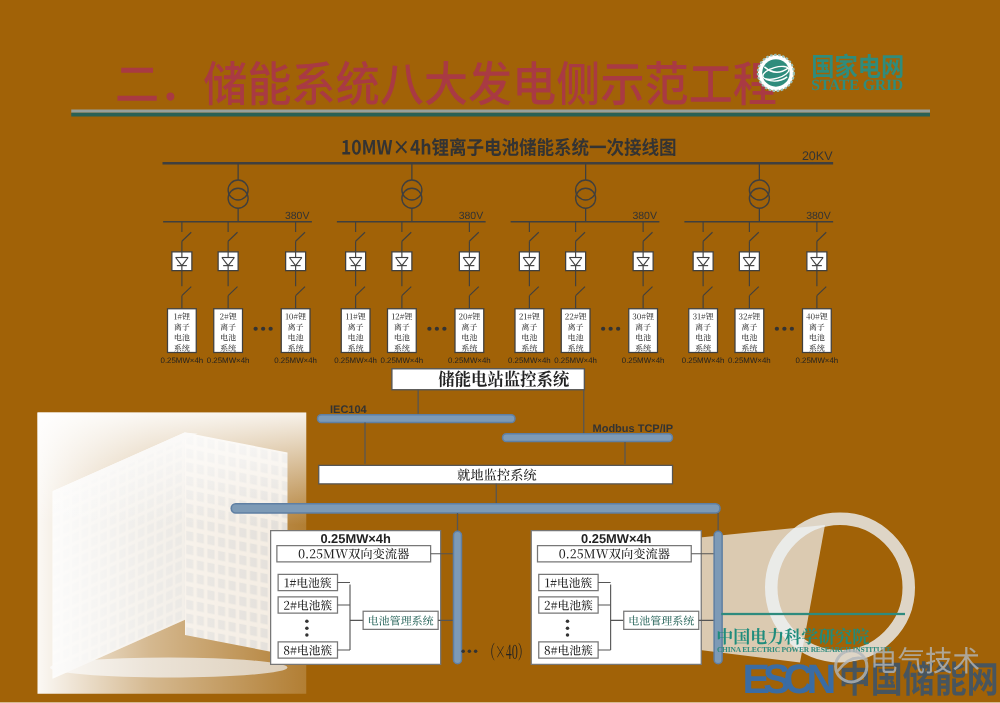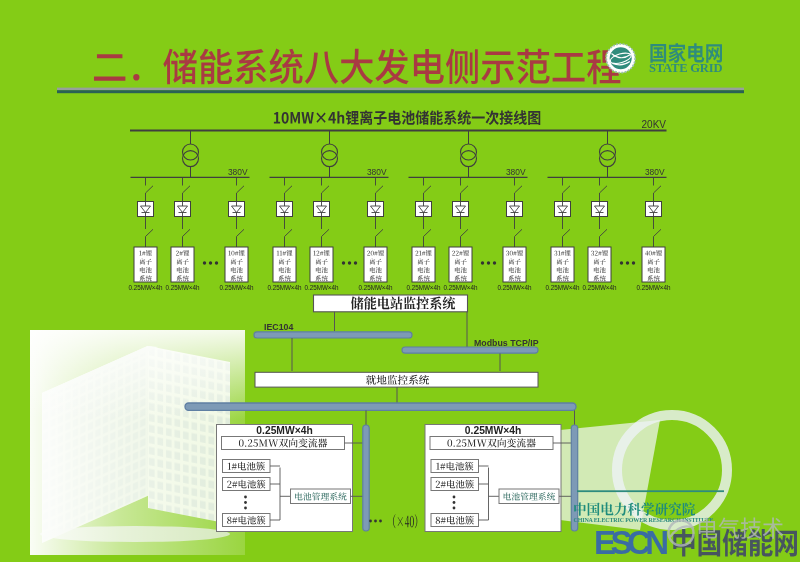--- a/index.html
+++ b/index.html
@@ -1,15 +1,15 @@
 <!DOCTYPE html>
 <html><head><meta charset="utf-8">
 <style>
 html,body{margin:0;padding:0;background:#ffffff;}
-#page{position:relative;width:800px;height:562px;background:#84cc16;overflow:hidden;font-family:"Liberation Sans",sans-serif;}
+#page{position:relative;width:800px;height:562px;background:#a16207;overflow:hidden;font-family:"Liberation Sans",sans-serif;}
 </style></head>
 <body>
 <div id="page"><svg width="800" height="562" viewBox="0 0 800 562">
       <defs>
         <path id="g0" d="M140 703H862V600H140ZM56 116H946V8H56Z"></path>
         <path id="g1" d="M256 10Q219 10 193 36Q166 61 166 99Q166 136 193 161Q219 186 256 186Q293 186 319 161Q346 136 346 99Q346 61 319 36Q293 10 256 10Z"></path>
         <path id="g2" d="M619 844H705V500H619ZM872 818 956 796Q883 613 765 468Q648 323 502 229Q497 238 486 252Q475 265 463 279Q451 293 441 301Q537 355 619 434Q701 512 765 609Q830 707 872 818ZM499 738H811V657H499ZM468 547H963V462H468ZM602 200H877V131H602ZM563 363H922V-77H837V286H644V-81H563ZM602 43H877V-34H602ZM284 745 348 788Q382 757 415 717Q449 677 466 647L398 599Q382 629 350 671Q317 712 284 745ZM246 529H390V438H246ZM344 -49Q340 -38 332 -24Q324 -9 315 5Q306 19 298 27Q311 36 325 57Q339 78 339 111V529H420V38Q420 38 409 29Q397 20 382 7Q367 -7 355 -22Q344 -37 344 -49ZM344 -49 329 32 355 64 508 151Q512 133 519 112Q526 90 530 77Q476 43 442 22Q408 1 388 -12Q369 -25 359 -33Q350 -42 344 -49ZM202 847 283 825Q259 740 225 655Q191 569 151 493Q110 416 65 357Q61 368 53 385Q45 402 36 419Q27 437 20 448Q59 498 93 562Q126 627 154 700Q182 773 202 847ZM128 590 208 670 210 668V-82H128Z"></path>
         <path id="g3" d="M96 486H413V407H184V-83H96ZM369 486H462V18Q462 -15 454 -35Q446 -55 423 -66Q401 -77 367 -79Q333 -82 287 -82Q283 -63 274 -38Q265 -13 255 4Q287 3 315 2Q342 2 353 3Q362 3 366 6Q369 10 369 19ZM137 335H420V263H137ZM137 187H420V114H137ZM549 842H642V524Q642 499 651 492Q660 485 692 485Q698 485 717 485Q735 485 758 485Q780 485 800 485Q820 485 829 485Q848 485 857 493Q866 501 870 524Q875 548 877 595Q891 584 916 574Q941 564 960 560Q955 497 943 463Q930 428 905 414Q880 401 838 401Q831 401 815 401Q799 401 779 401Q759 401 738 401Q718 401 703 401Q687 401 681 401Q629 401 600 412Q571 423 560 449Q549 476 549 523ZM853 774 915 705Q871 685 819 665Q767 646 713 629Q659 612 608 597Q605 611 597 630Q589 650 581 663Q629 678 679 697Q729 716 775 736Q820 756 853 774ZM550 375H643V47Q643 22 653 14Q663 7 695 7Q702 7 721 7Q740 7 763 7Q785 7 806 7Q826 7 835 7Q855 7 865 16Q874 25 879 53Q883 80 885 134Q901 124 925 114Q950 104 969 99Q964 30 951 -8Q939 -46 913 -61Q888 -76 843 -76Q836 -76 820 -76Q804 -76 784 -76Q763 -76 742 -76Q722 -76 706 -76Q690 -76 683 -76Q631 -76 602 -65Q573 -54 561 -28Q550 -1 550 47ZM863 327 926 257Q883 232 829 211Q775 189 718 171Q661 152 608 137Q605 151 596 171Q587 191 580 204Q630 220 683 240Q735 261 783 283Q830 305 863 327ZM308 753 387 784Q413 750 437 711Q461 672 481 633Q501 595 510 565L426 529Q417 560 398 598Q379 637 356 678Q333 718 308 753ZM85 546Q83 556 77 572Q72 588 65 605Q59 623 53 635Q65 638 77 648Q88 659 101 675Q109 685 127 711Q144 738 164 773Q184 809 199 847L299 819Q277 778 251 737Q225 696 197 659Q169 623 143 595V594Q143 594 134 589Q125 584 114 577Q103 569 94 561Q85 553 85 546ZM85 546 83 610 128 637 447 657Q443 641 440 619Q438 597 438 584Q351 577 292 572Q233 567 195 563Q158 559 137 557Q115 554 104 551Q92 549 85 546Z"></path>
         <path id="g4" d="M267 220 362 187Q333 148 295 108Q257 68 217 34Q177 -1 139 -28Q130 -18 115 -7Q100 5 84 17Q68 28 56 35Q115 70 172 120Q229 169 267 220ZM629 176 705 225Q745 197 790 162Q834 126 874 91Q914 57 940 28L858 -29Q834 -1 796 35Q757 72 713 109Q669 146 629 176ZM459 300H555V28Q555 -8 546 -28Q536 -49 507 -61Q479 -72 439 -74Q399 -76 343 -76Q340 -55 329 -29Q319 -2 308 17Q337 16 363 15Q390 14 410 15Q430 15 439 15Q451 16 455 19Q459 22 459 31ZM795 842 863 763Q788 745 699 731Q610 718 512 708Q415 698 316 692Q217 685 124 681Q122 699 115 723Q108 748 100 764Q192 768 288 775Q385 782 478 791Q571 801 652 814Q734 826 795 842ZM132 237Q130 246 126 262Q121 277 115 294Q110 311 104 323Q131 327 164 340Q197 354 244 377Q270 389 320 417Q370 444 434 483Q498 523 565 570Q632 617 694 668L764 606Q627 501 482 418Q336 336 195 277V274Q195 274 185 271Q175 267 163 262Q151 256 142 250Q132 243 132 237ZM132 237 130 304 188 335 813 377Q811 360 811 338Q811 315 811 302Q667 291 563 283Q459 275 387 270Q316 264 270 259Q225 255 198 251Q172 248 157 245Q142 241 132 237ZM182 450Q180 459 176 474Q171 489 166 505Q160 521 156 532Q172 535 190 545Q208 555 230 571Q242 579 265 597Q289 615 318 640Q347 666 378 696Q409 726 435 757L514 712Q451 648 380 590Q308 533 238 492V489Q238 489 230 486Q221 482 210 476Q199 470 190 463Q182 456 182 450ZM182 450 181 512 229 539 583 556Q580 539 577 518Q574 497 573 483Q452 477 379 472Q306 467 267 463Q228 460 210 457Q192 454 182 450ZM654 443 726 480Q764 446 803 405Q842 365 874 326Q907 286 927 255L853 210Q833 242 801 283Q768 324 730 366Q691 408 654 443Z"></path>
         <path id="g5" d="M737 551 810 588Q837 553 865 512Q894 472 918 433Q943 394 957 364L877 321Q864 350 841 390Q818 430 791 472Q764 515 737 551ZM403 705H951V620H403ZM691 349H784V48Q784 27 787 21Q791 15 805 15Q809 15 820 15Q831 15 842 15Q853 15 858 15Q868 15 873 26Q878 36 881 66Q883 97 884 159Q898 147 922 137Q947 126 965 121Q961 48 952 8Q942 -33 922 -49Q902 -66 868 -66Q862 -66 851 -66Q840 -66 828 -66Q815 -66 804 -66Q794 -66 788 -66Q749 -66 728 -55Q707 -45 699 -20Q691 4 691 47ZM502 347H596Q593 266 583 199Q574 132 551 79Q528 25 487 -15Q445 -55 377 -85Q371 -72 361 -58Q352 -43 340 -29Q329 -16 318 -7Q378 16 413 49Q449 81 468 124Q486 167 493 223Q500 278 502 347ZM410 339 407 409 457 438 850 472Q851 454 854 432Q857 409 859 395Q748 384 672 377Q597 369 549 363Q502 358 474 354Q447 350 433 347Q420 343 410 339ZM588 825 677 847Q693 819 709 783Q725 748 733 724L639 697Q632 722 617 758Q603 794 588 825ZM410 339Q408 351 403 369Q397 386 391 404Q386 421 380 431Q396 434 414 441Q433 448 448 463Q459 472 480 499Q501 525 526 557Q551 590 574 621Q596 653 610 672H721Q701 644 674 607Q648 569 618 531Q589 492 562 457Q535 423 514 399Q514 399 503 396Q493 392 477 385Q462 379 447 371Q431 363 421 355Q410 347 410 339ZM67 177Q65 186 59 203Q54 219 48 237Q41 254 36 266Q54 270 72 287Q90 304 113 331Q125 345 149 375Q173 406 202 448Q231 491 261 540Q291 589 316 640L399 589Q343 489 272 394Q202 299 131 227V224Q131 224 121 220Q111 215 99 207Q86 200 76 192Q67 183 67 177ZM67 177 60 256 103 287 371 341Q369 321 369 297Q370 273 372 258Q280 237 224 224Q167 210 136 202Q105 194 90 188Q75 182 67 177ZM60 419Q57 429 52 446Q46 464 39 483Q33 502 26 515Q41 518 56 534Q70 550 86 575Q95 587 111 614Q127 642 146 680Q165 719 184 763Q204 806 218 850L315 806Q289 747 257 687Q224 626 189 571Q153 516 117 472V469Q117 469 108 464Q100 459 88 451Q77 442 69 434Q60 425 60 419ZM60 419 58 489 100 517 279 534Q276 516 273 493Q271 470 271 455Q210 447 172 442Q133 436 111 433Q90 429 78 425Q67 422 60 419ZM38 60Q80 72 134 88Q187 104 248 124Q308 143 369 163L386 82Q302 51 216 21Q130 -9 60 -34Z"></path>

